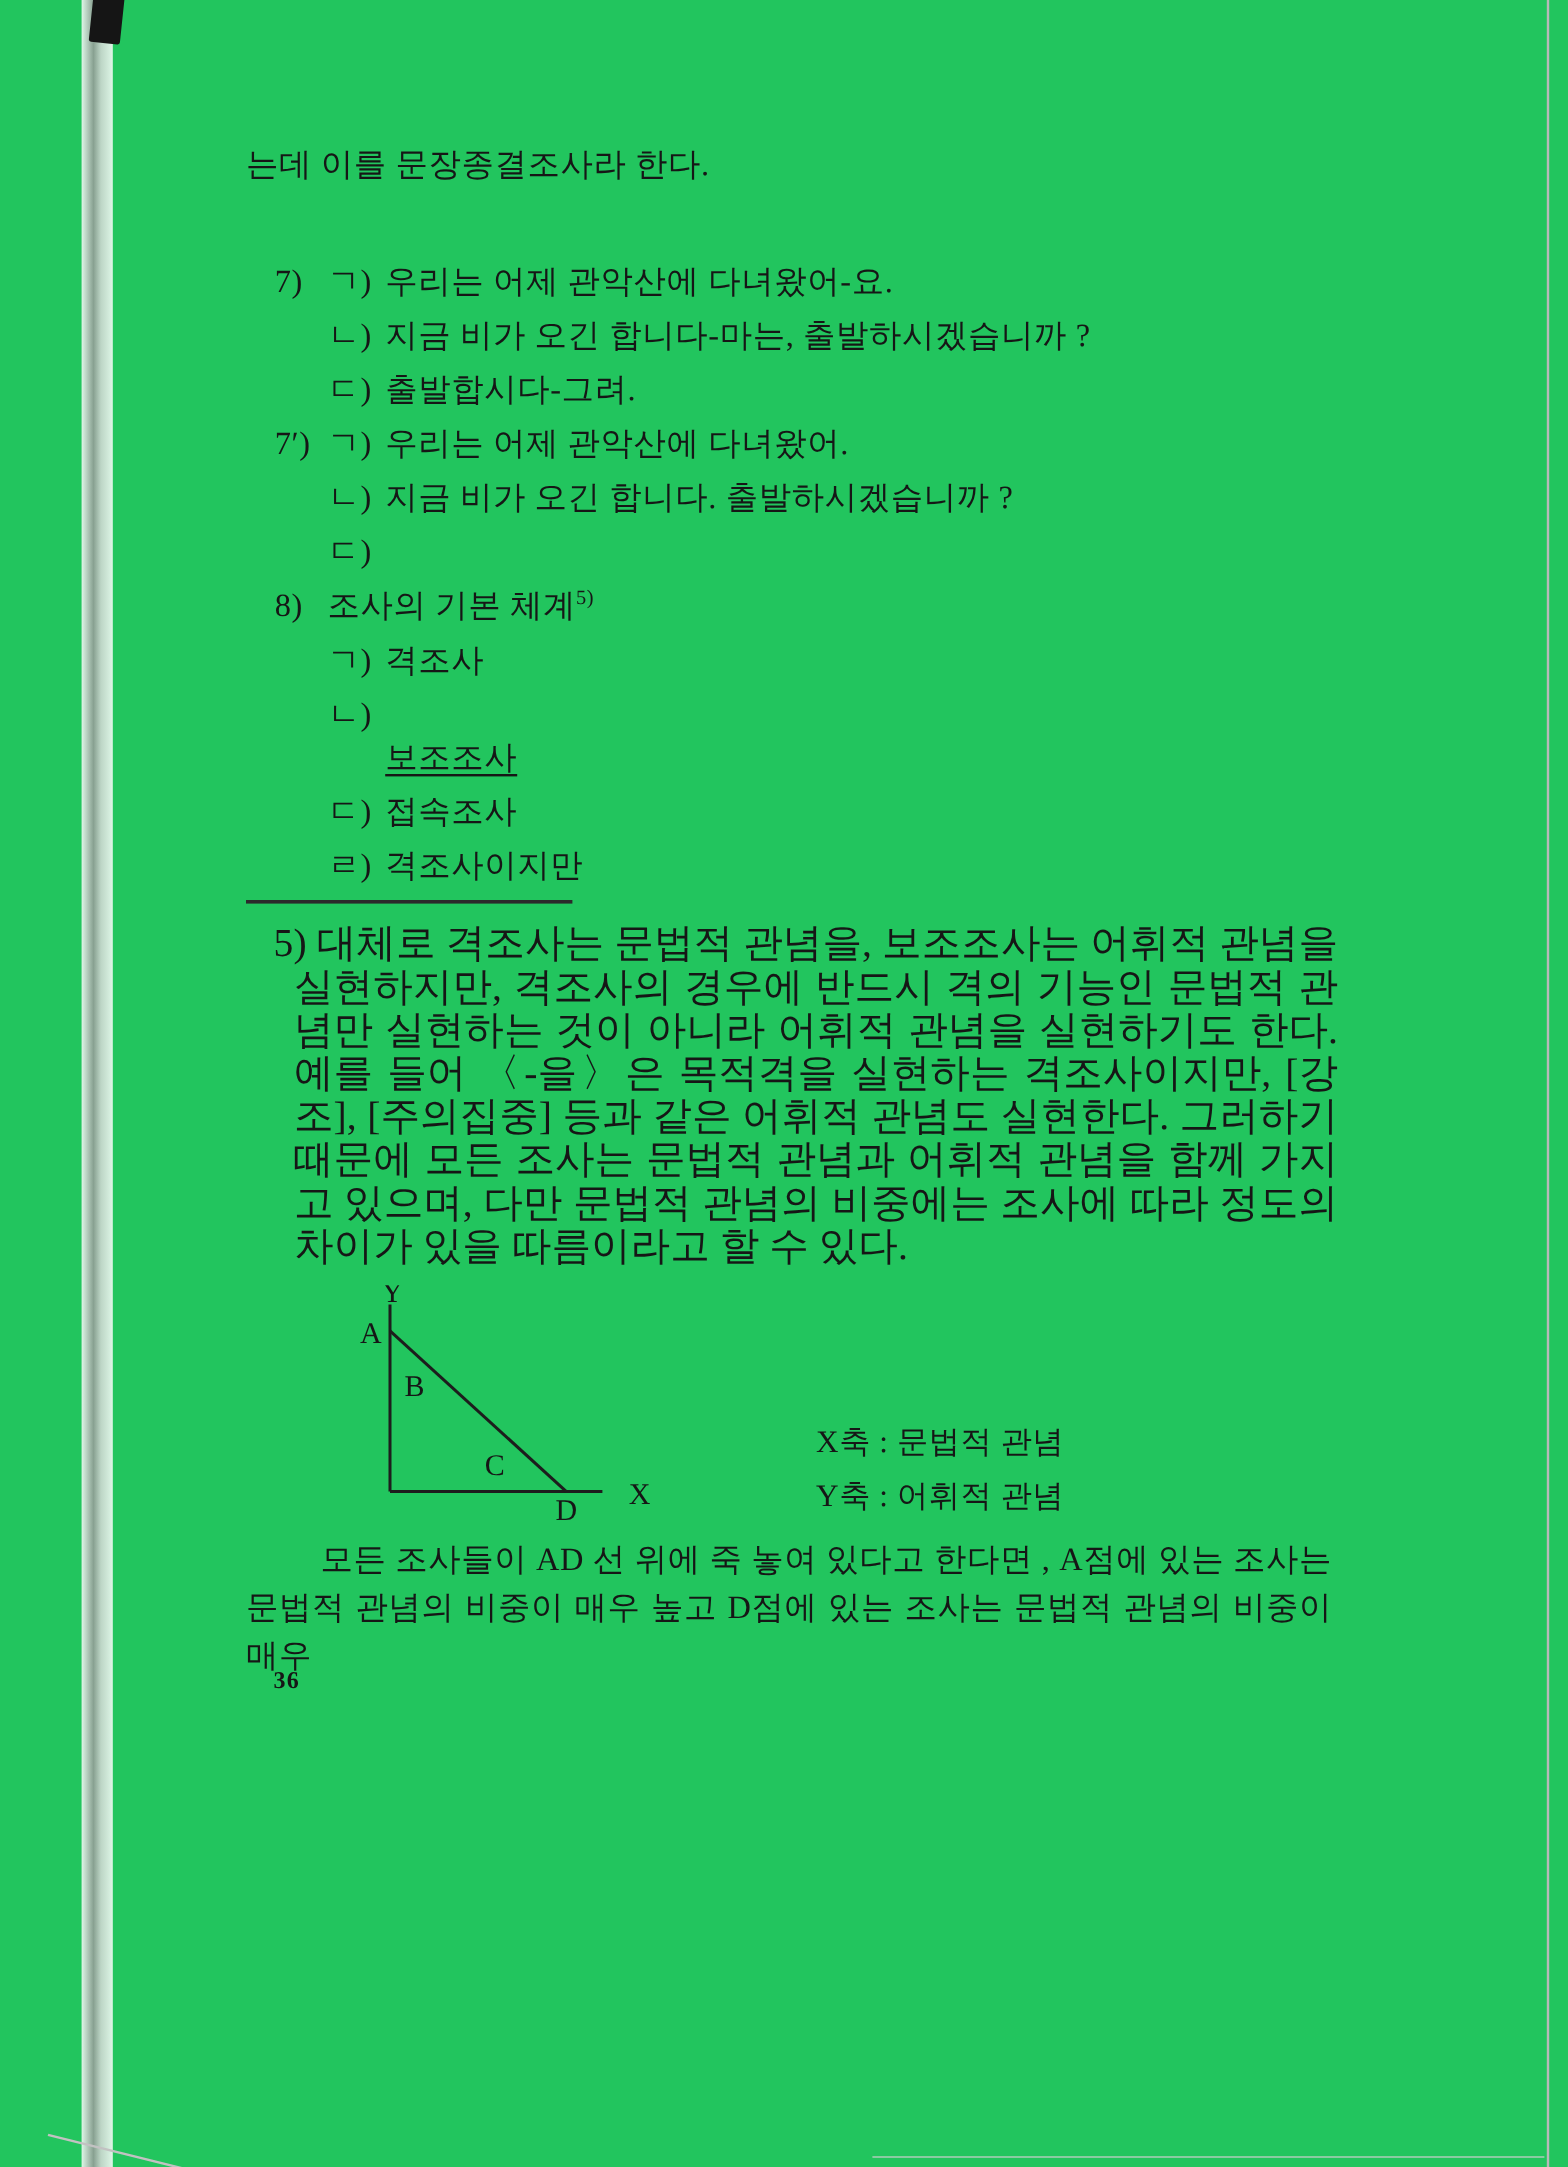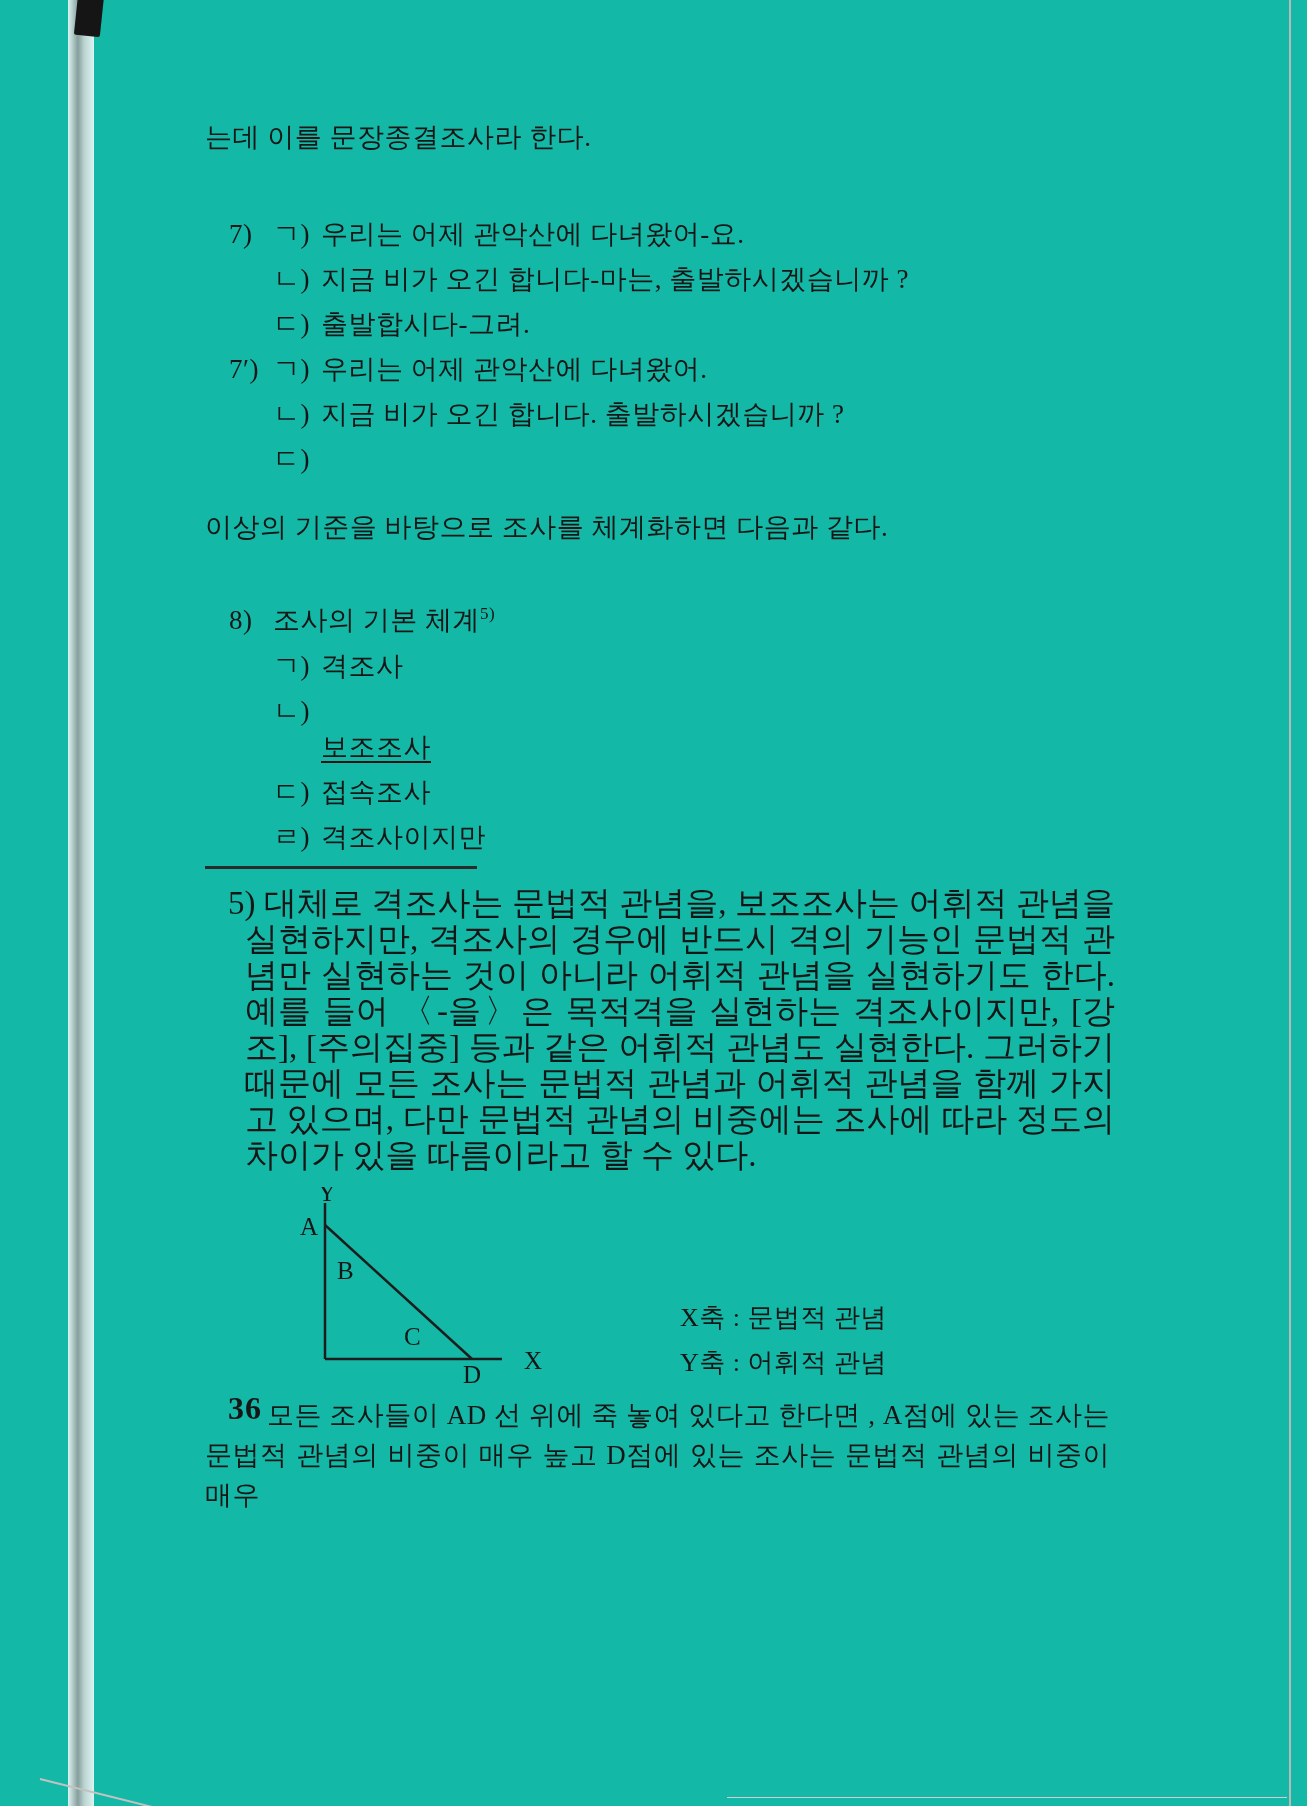--- a/index.html
+++ b/index.html
@@ -6,21 +6,21 @@
   html,body { width:1307px; height:1806px; }
   body {
     background:#f6f6f4;
     font-family:"Liberation Serif","DejaVu Serif",serif;
     color:#161616;
     position:relative;
     overflow:hidden;
   }
   .page {
     position:absolute; inset:0;
-    background:#14b8a6;
+    background:#22c55e;
     padding-left:24px;
   }
   
   .edge-left {
     position:absolute; left:68px; top:0; bottom:0; width:26px;
     background:linear-gradient(to right,#ffffff 0%,#9a9a9a 38%,#d8d8d8 62%,#ffffff 100%);
     opacity:.85;
   }
   .corner-mark {
     position:absolute; left:76px; top:-6px; width:26px; height:42px;
@@ -74,21 +74,21 @@
     font-size:26px; line-height:45px;
   }
 
   p.closing {
     margin-top:10px; line-height:40px; text-indent:62px; text-align:justify;
     width:905px;
   }
 
   .page-number {
     position:absolute; left:228px; top:1390px;
-    font-size:32px; font-weight:bold; letter-spacing:1px;
+    font-size:20px; font-weight:bold; letter-spacing:1px;
   }
 </style>
 </head>
 <body>
 
 <div class="page">
   <div class="edge-left"></div>
   <div class="corner-mark"></div>
   <div class="edge-right"></div>
   <div class="edge-bottom"></div>
@@ -124,21 +124,20 @@
         <span class="ex-num"></span>
         <span class="ex-marker">ㄴ)</span>
         <span class="ex-text">지금 비가 오긴 합니다. 출발하시겠습니까 ?</span>
       </div>
       <div class="ex-row">
         <span class="ex-num"></span>
         <span class="ex-marker">ㄷ)</span>
       </div>
     </div>
 
-    <p class="transition">이상의 기준을 바탕으로 조사를 체계화하면 다음과 같다.</p>
 
     <div class="ex8">
       <div class="ex8-header">
         <span class="ex-num">8)</span>
         <span><span>조사의 기본 체계</span><sup class="fnref">5)</sup></span>
       </div>
       <div class="ex8-items">
         <div class="ex-row">
           <span class="ex-num"></span>
           <span class="ex-marker">ㄱ)</span>

